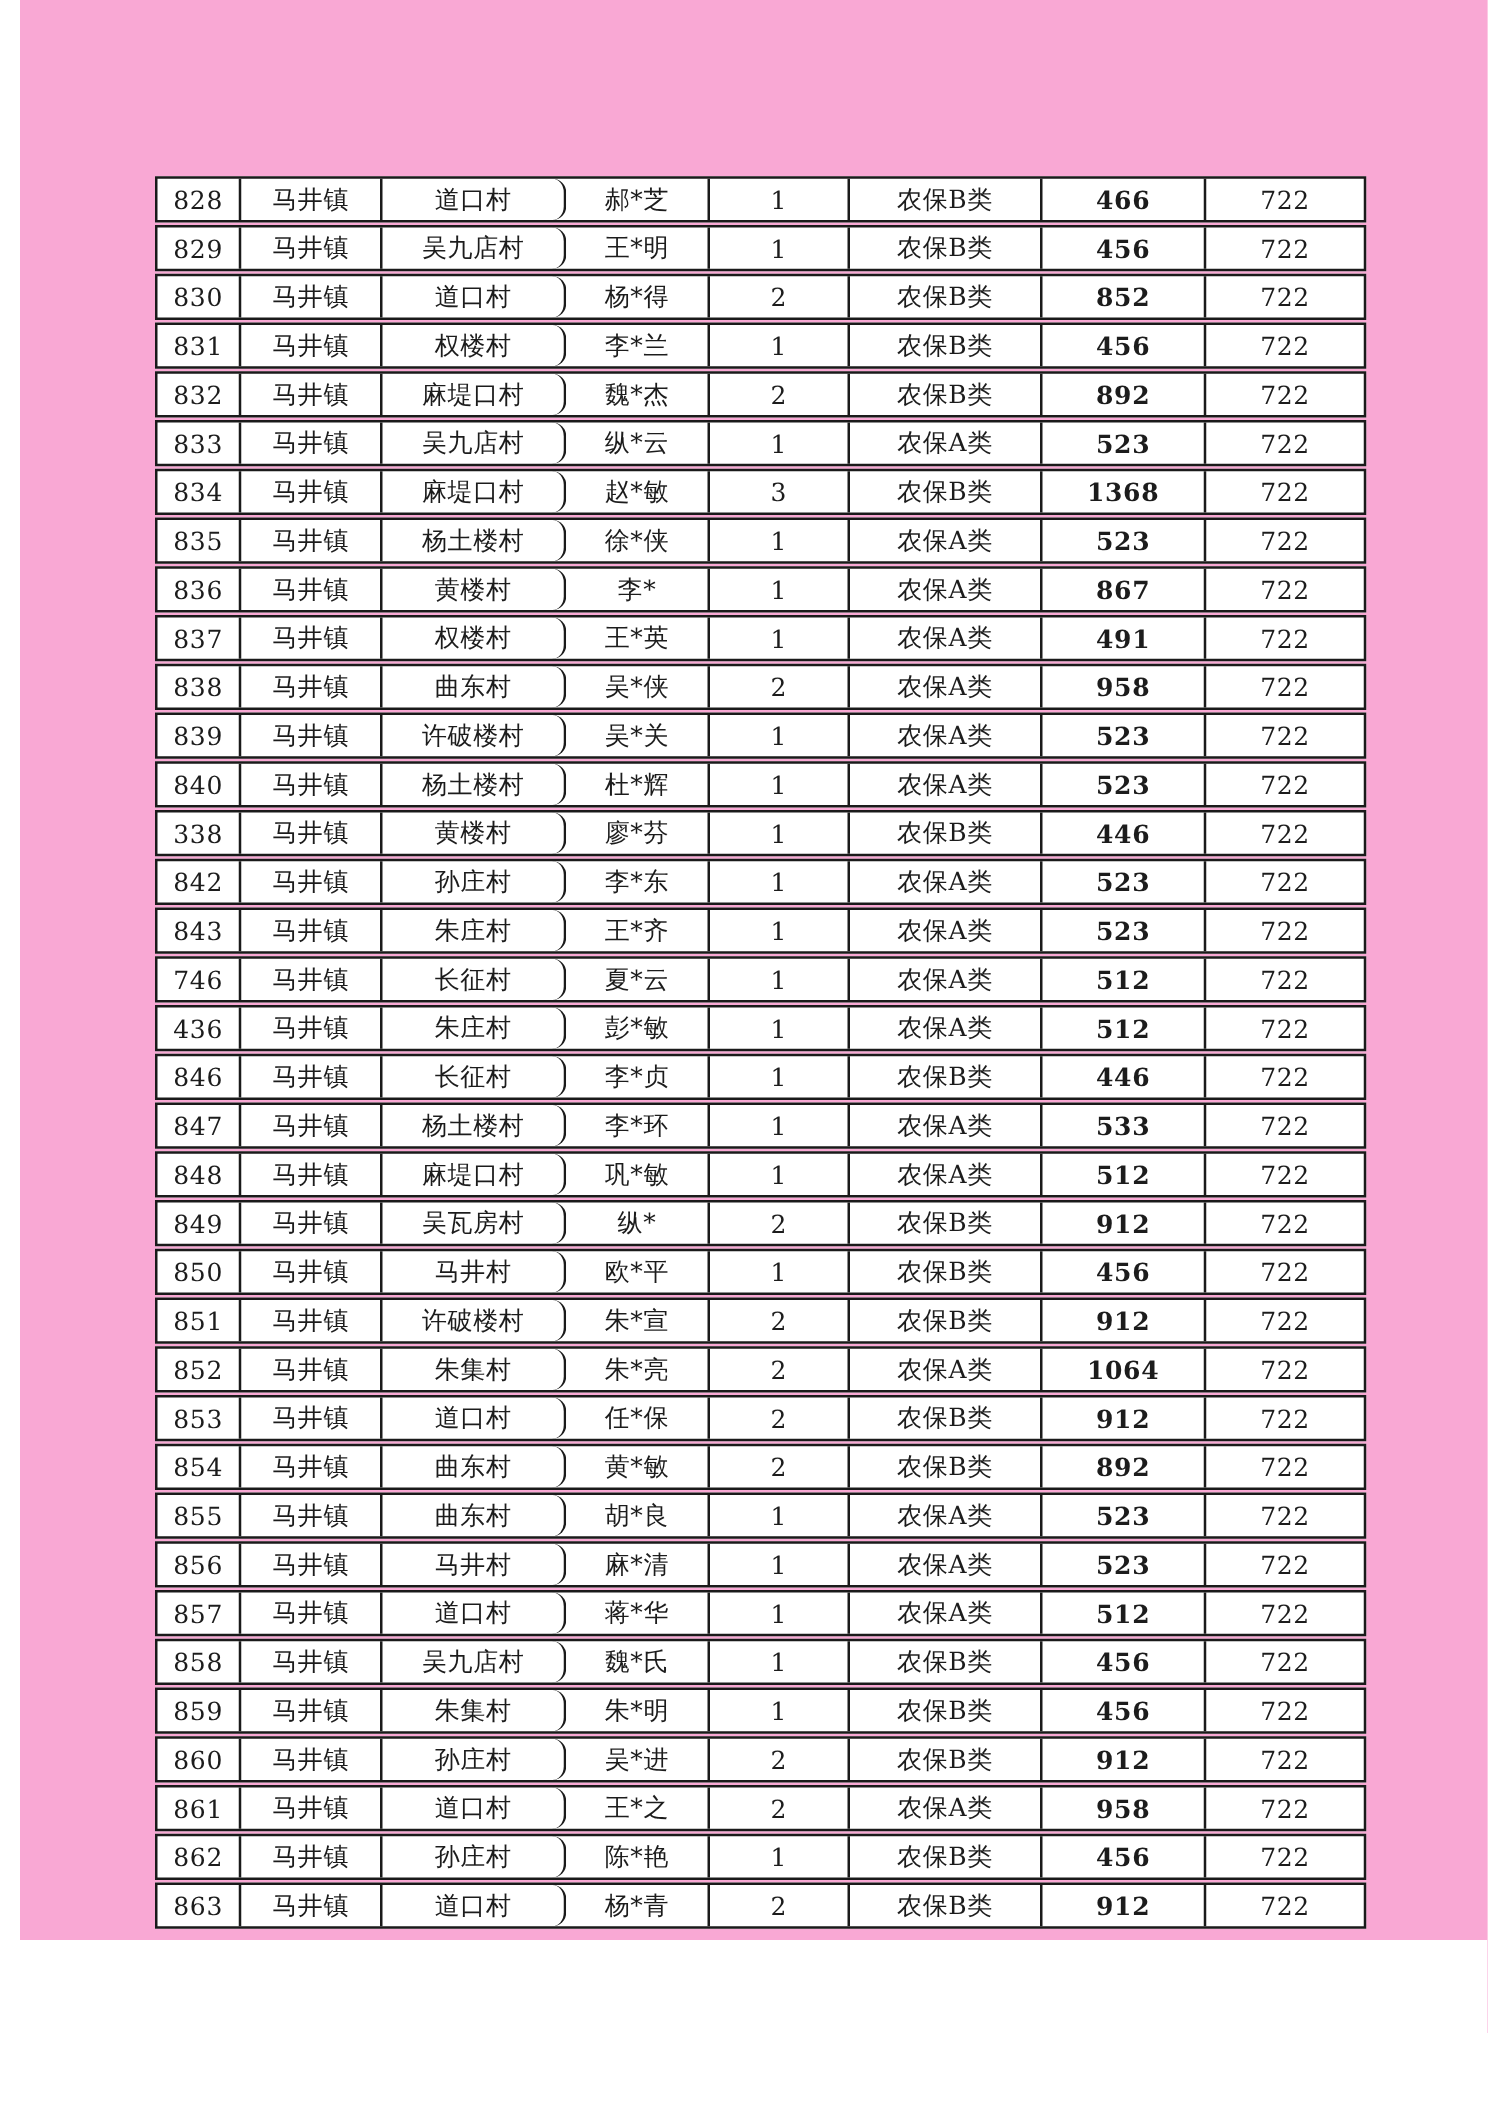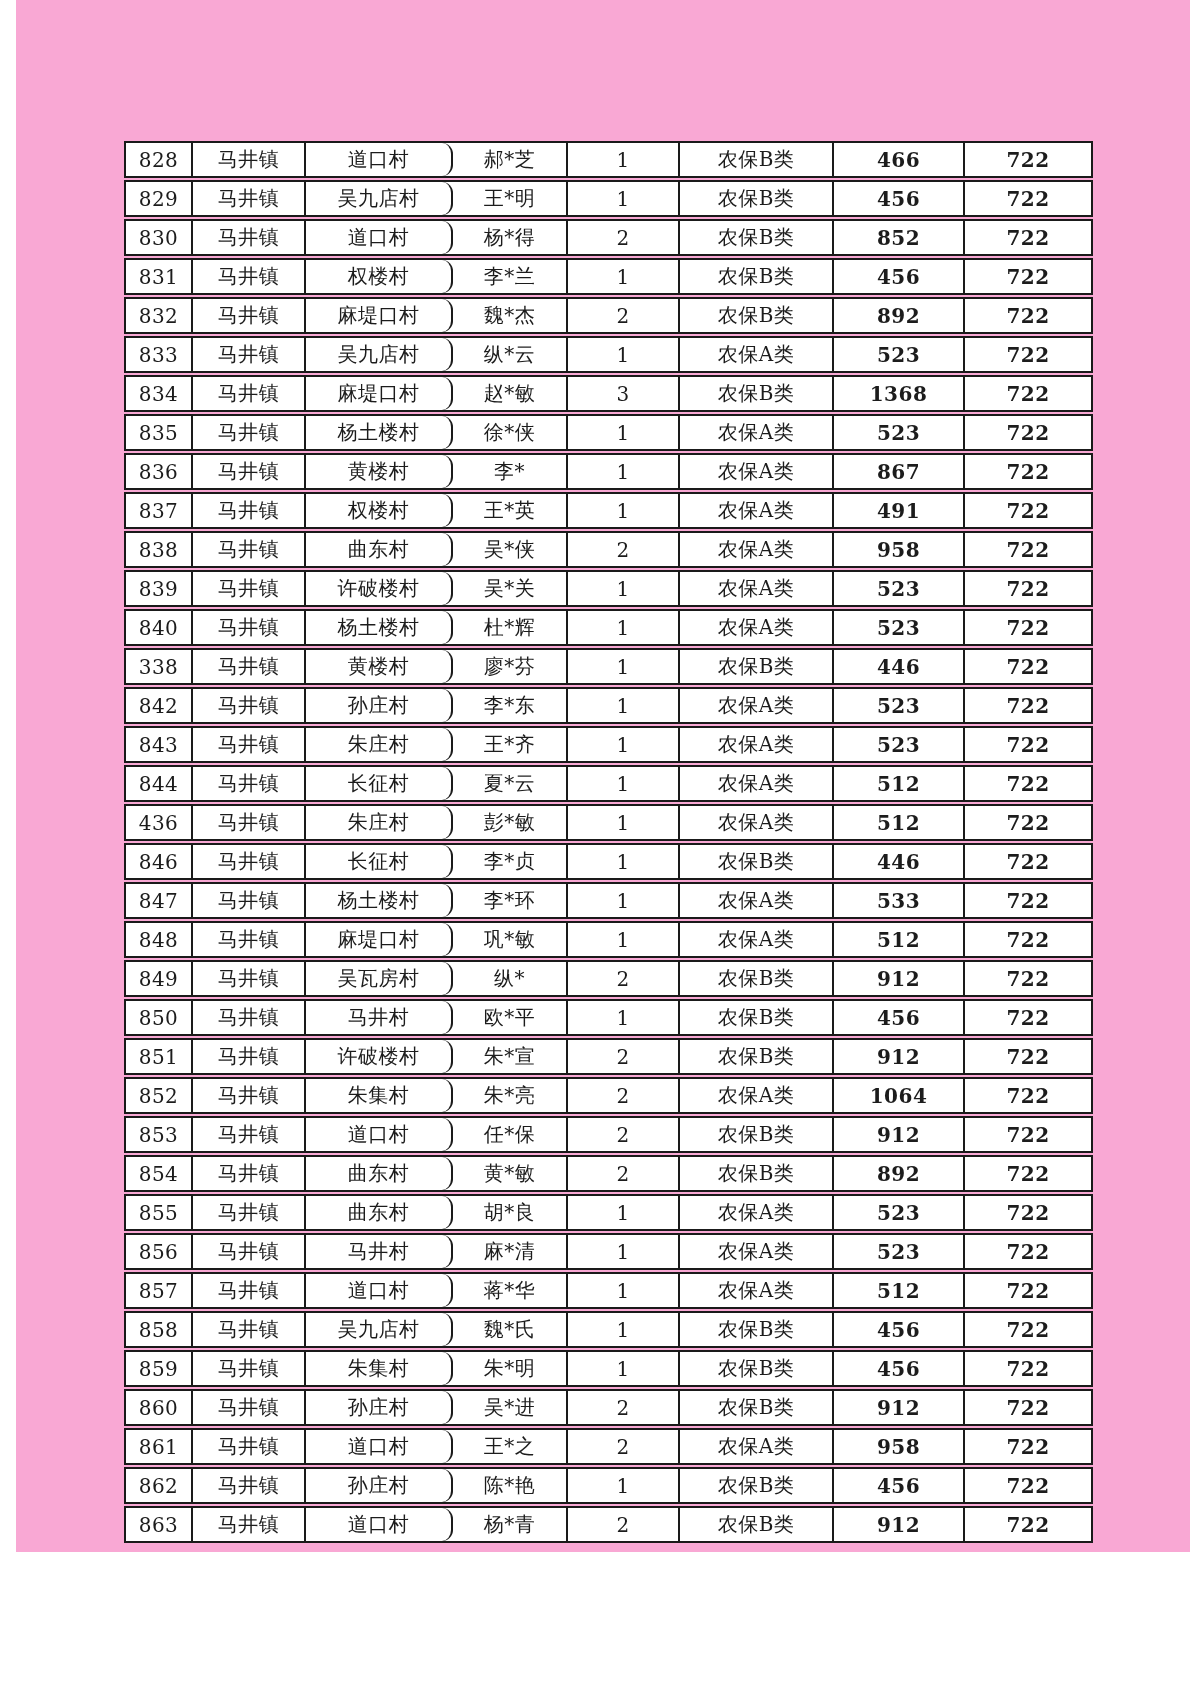--- a/index.html
+++ b/index.html
@@ -43,21 +43,21 @@
     letter-spacing: 0.5px;
   }
   .t-cell:last-child { border-right: none; }
   .c-index    { width: 67px;  }
   .c-town     { width: 113px; }
   .c-village  { width: 147px; border-radius: 11px; }
   .c-name     { width: 115px; }
   .c-count    { width: 112px; }
   .c-category { width: 154px; }
   .c-amount   { width: 131px; font-weight: bold; }
-  .c-fixed    { width: 126px; font-weight: bold; }
+  .c-fixed    { width: 126px; }
 </style>
 </head>
 <body>
 
 <div class="page">
   <div class="benefit-table">
     <div>
         <div class="t-row">
     <div class="t-cell c-index">828</div>
     <div class="t-cell c-town">马井镇</div>
@@ -212,21 +212,21 @@
     <div class="t-cell c-index">843</div>
     <div class="t-cell c-town">马井镇</div>
     <div class="t-cell c-village">朱庄村</div>
     <div class="t-cell c-name">王*齐</div>
     <div class="t-cell c-count">1</div>
     <div class="t-cell c-category">农保A类</div>
     <div class="t-cell c-amount">523</div>
     <div class="t-cell c-fixed">722</div>
   </div>
         <div class="t-row">
-    <div class="t-cell c-index">844</div>
+    <div class="t-cell c-index">746</div>
     <div class="t-cell c-town">马井镇</div>
     <div class="t-cell c-village">长征村</div>
     <div class="t-cell c-name">夏*云</div>
     <div class="t-cell c-count">1</div>
     <div class="t-cell c-category">农保A类</div>
     <div class="t-cell c-amount">512</div>
     <div class="t-cell c-fixed">722</div>
   </div>
         <div class="t-row">
     <div class="t-cell c-index">436</div>

